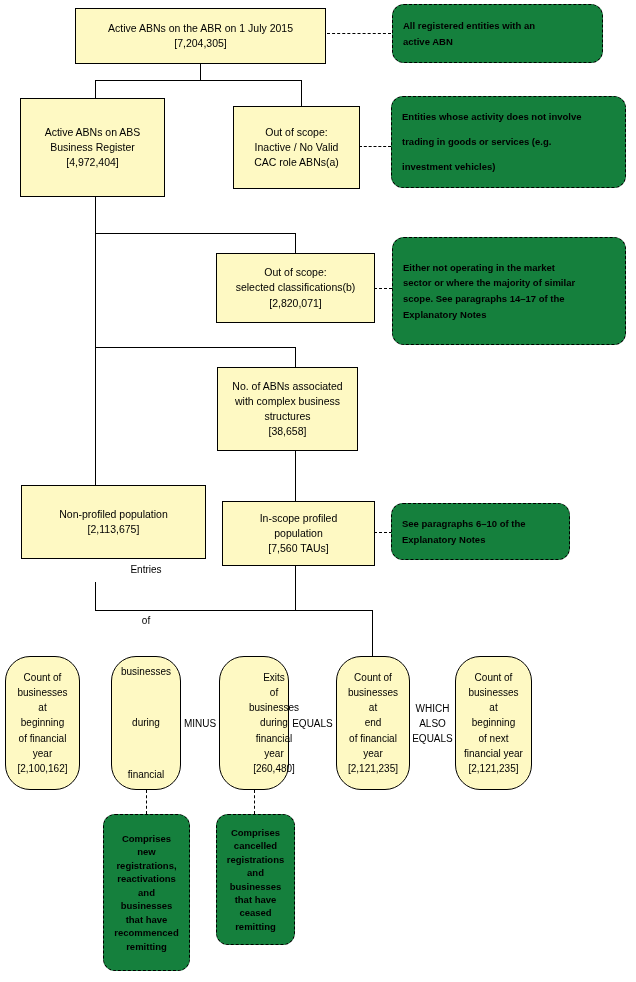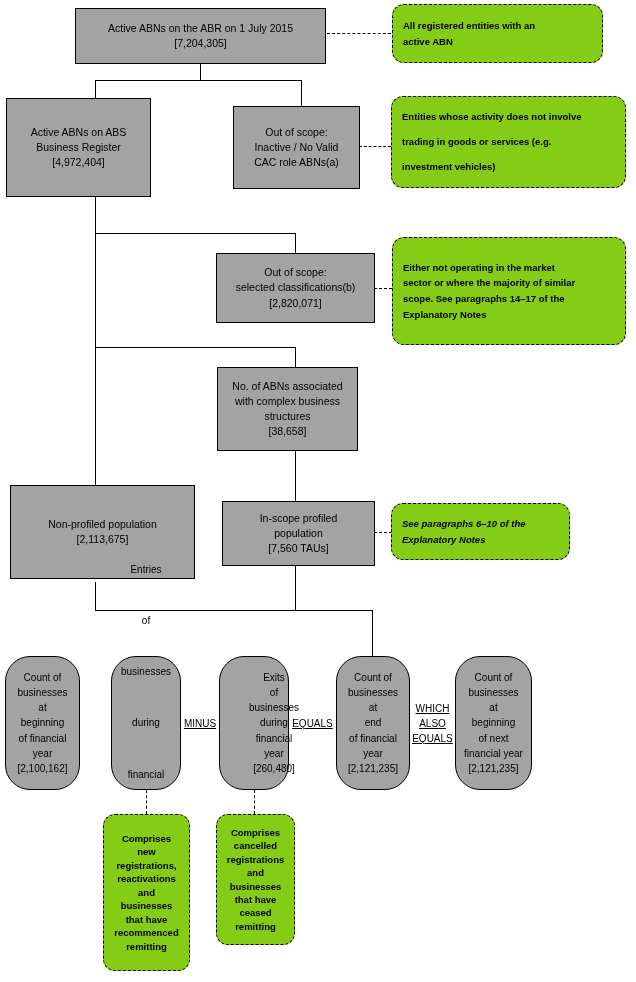--- a/index.html
+++ b/index.html
@@ -15,37 +15,37 @@
     position: relative;
     width: 636px;
     height: 982px;
     background: #ffffff;
     overflow: hidden;
   }
   .box {
     position: absolute;
     box-sizing: border-box;
     border: 1px solid #000000;
-    background: #a3a3a3;
+    background: #fef9c3;
     display: flex;
     flex-direction: column;
     align-items: center;
     justify-content: center;
     text-align: right;
     font-size: 10.5px;
     line-height: 1.45;
     z-index: 3;
   }
   .box .ln { display: block; white-space: nowrap; }
   .callout {
     position: absolute;
     box-sizing: border-box;
     border: 1px dashed #000000;
     border-radius: 12px;
-    background: #84cc16;
+    background: #15803d;
     display: flex;
     flex-direction: column;
     justify-content: center;
     text-align: left;
     font-size: 9.5px;
     line-height: 1.65;
     padding: 4px 10px;
     font-weight: bold;
     z-index: 3;
   }
@@ -56,21 +56,20 @@
     box-sizing: border-box;
     display: flex;
     flex-direction: column;
     align-items: center;
     justify-content: center;
     text-align: center;
     font-size: 10px;
     line-height: 1.5;
     font-weight: normal;
     z-index: 3;
-    text-decoration: underline;
   }
   .line {
     position: absolute;
     background: #000000;
     z-index: 1;
   }
   .vline { width: 1px; }
   .hline { height: 1px; }
   .dotline {
     position: absolute;
@@ -117,21 +116,21 @@
   <div class="dotline h" style="left:374px; top:288px; width:18px;"></div>
   <div class="dotline h" style="left:374px; top:532px; width:18px;"></div>
   <div class="dotline v" style="left:146px; top:790px; height:24px;"></div>
   <div class="dotline v" style="left:254px; top:790px; height:24px;"></div>
 
   <div class="box" style="left:75px; top:8px; width:251px; height:56px;">
     <span class="ln">Active ABNs on the ABR on 1 July 2015</span>
     <span class="ln">[7,204,305]</span>
   </div>
 
-  <div class="box" style="left:6px; top:98px; width:145px; height:99px;">
+  <div class="box" style="left:20px; top:98px; width:145px; height:99px;">
     <span class="ln">Active ABNs on ABS</span>
     <span class="ln">Business Register</span>
     <span class="ln">[4,972,404]</span>
   </div>
 
   <div class="box" style="left:233px; top:106px; width:127px; height:83px;">
     <span class="ln">Out of scope:</span>
     <span class="ln">Inactive /  No Valid</span>
     <span class="ln">CAC role ABNs(a)</span>
   </div>
@@ -142,21 +141,21 @@
     <span class="ln">[2,820,071]</span>
   </div>
 
   <div class="box" style="left:217px; top:367px; width:141px; height:84px;">
     <span class="ln">No. of ABNs associated</span>
     <span class="ln">with complex business</span>
     <span class="ln">structures</span>
     <span class="ln">[38,658]</span>
   </div>
 
-  <div class="box" style="left:10px; top:485px; width:185px; height:94px;">
+  <div class="box" style="left:21px; top:485px; width:185px; height:74px;">
     <span class="ln">Non-profiled population</span>
     <span class="ln">[2,113,675]</span>
   </div>
 
   <div class="box" style="left:222px; top:501px; width:153px; height:65px;">
     <span class="ln">In-scope profiled</span>
     <span class="ln">population</span>
     <span class="ln">[7,560 TAUs]</span>
   </div>
 
@@ -236,21 +235,21 @@
     <span class="ln">investment vehicles)</span>
   </div>
 
   <div class="callout" style="left:392px; top:237px; width:234px; height:108px;">
     <span class="ln">Either not operating in the market</span>
     <span class="ln">sector or where the majority of similar</span>
     <span class="ln">scope. See paragraphs 14–17 of the</span>
     <span class="ln">Explanatory Notes</span>
   </div>
 
-  <div class="callout" style="left:391px; top:503px; width:179px; height:57px;font-style:italic;">
+  <div class="callout" style="left:391px; top:503px; width:179px; height:57px;">
     <span class="ln">See paragraphs 6–10 of the</span>
     <span class="ln">Explanatory Notes</span>
   </div>
 
   <div class="callout centertext tight" style="left:103px; top:814px; width:87px; height:157px; padding:4px 4px; font-size:9.5px;">
     <span class="ln">Comprises</span>
     <span class="ln">new</span>
     <span class="ln">registrations,</span>
     <span class="ln">reactivations</span>
     <span class="ln">and</span>

